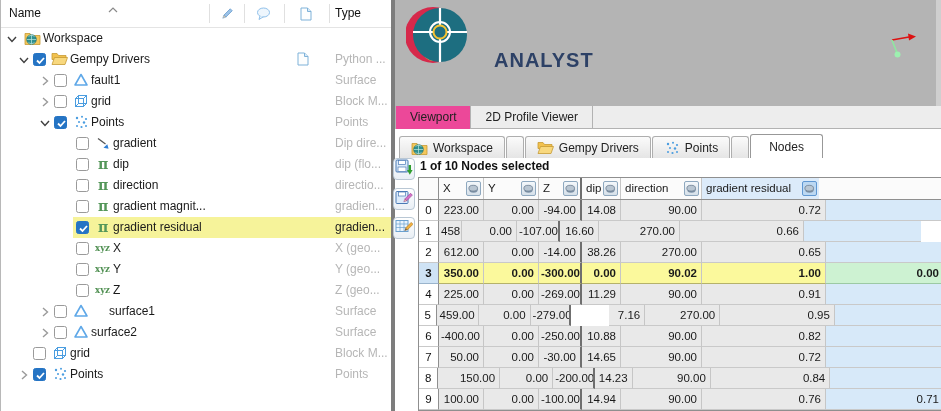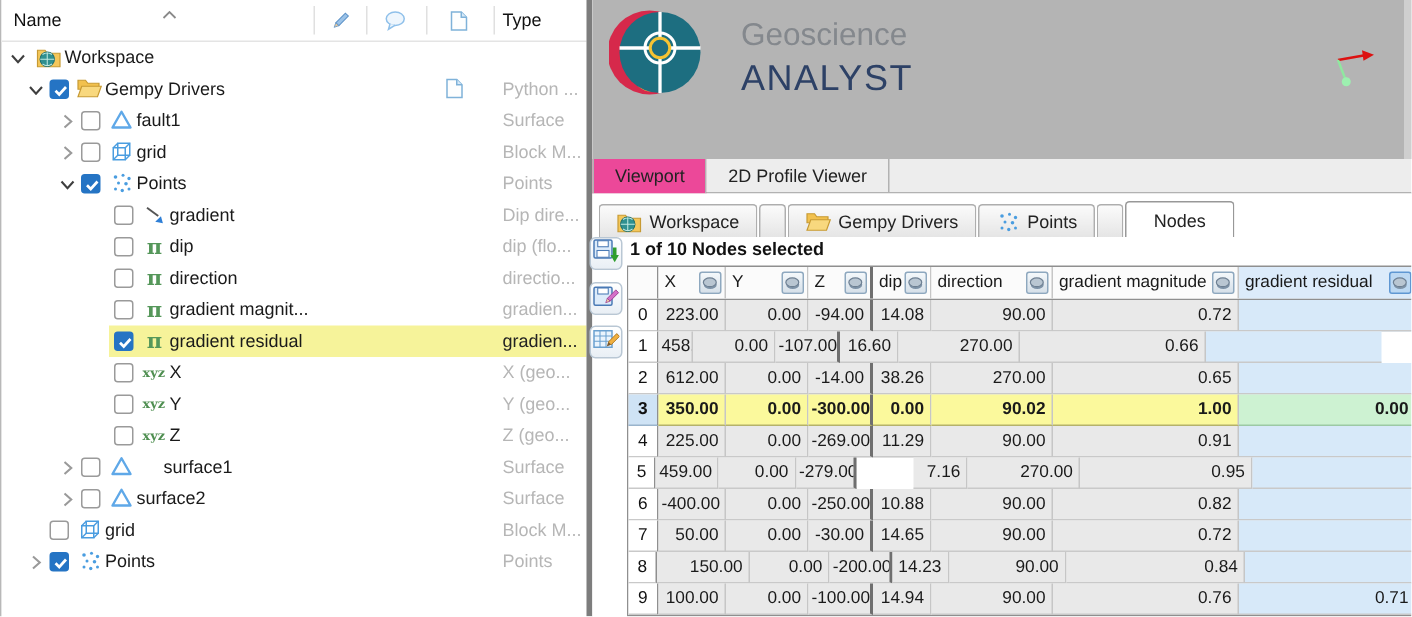--- a/index.html
+++ b/index.html
@@ -32,21 +32,21 @@
 
   
   .splitter{position:absolute;left:390px;top:0;width:4px;height:411px;background:#7d7d7d;}
 
   
   .right-panel{position:absolute;left:394px;top:0;width:547px;height:411px;background:#fff;}
   .viewport{position:absolute;left:0;top:0;width:547px;height:106px;background:var(--viewport-gray,#b4b4b4);}
   .vp-edge{position:absolute;right:0;top:0;width:6px;height:106px;background:#cfcfcf;}
   .logo{position:absolute;left:11px;top:4px;width:300px;height:64px;}
   .logo-title{position:absolute;left:88px;top:8px;font-size:21px;color:#84888d;}
-  .logo-subtitle{position:absolute;left:88px;top:35px;font-size:24px;font-weight:normal;
+  .logo-subtitle{position:absolute;left:88px;top:45px;font-size:20px;font-weight:bold;
                  color:var(--logo-navy,#2d4166);letter-spacing:1px;}
   .axis-glyph{position:absolute;right:22px;top:24px;}
 
   .tabrow1{position:absolute;left:0;top:106px;width:547px;height:23px;background:#ededed;
            border-bottom:1px solid #b2b2b2;box-sizing:border-box;display:flex;}
   .tab1{height:22px;line-height:22px;padding:0 14px;background:#ededed;color:#222;
         border-right:1px solid #b2b2b2;box-sizing:border-box;}
   .tab1.active{background:#ec4899;border-left:1px solid #b2b2b2;height:23px;}
 
   .content{position:absolute;left:0;top:129px;width:547px;height:282px;background:#fff;}
@@ -380,21 +380,20 @@
           <circle cx="27" cy="31" r="28" fill="#d6294b"></circle>
           <circle cx="28" cy="45" r="12" fill="#f6c332"></circle>
           <circle cx="34" cy="31" r="27" fill="#1d6e80"></circle>
           <g stroke="#ffffff" stroke-width="2.2">
             <line x1="34" y1="4" x2="34" y2="58"></line>
             <line x1="7" y1="28" x2="61" y2="28"></line>
           </g>
           <circle cx="34" cy="28" r="10" fill="none" stroke="#ffffff" stroke-width="2"></circle>
           <circle cx="34" cy="28" r="6.5" fill="#1d6e80" stroke="#f6c332" stroke-width="2"></circle>
         </svg>
-        <span class="logo-title">Geoscience</span>
         <span class="logo-subtitle">ANALYST</span>
       </div>
       <span class="axis-glyph">
         <svg width="38" height="38">
           <line x1="10" y1="16" x2="27" y2="13" stroke="#dd1111" stroke-width="1.6"></line>
           <polygon points="26,9.5 34,12.5 27,16.5" fill="#dd1111"></polygon>
           <line x1="10" y1="16" x2="15" y2="29" stroke="#8fe8a0" stroke-width="1.6"></line>
           <circle cx="15.5" cy="30.5" r="3" fill="#9df0b0"></circle>
         </svg>
       </span>
@@ -506,26 +505,20 @@
                   <ellipse cx="5.5" cy="6.8" rx="4.3" ry="2.9" fill="#7e93a8"></ellipse>
                   <ellipse cx="5.2" cy="5.2" rx="4.3" ry="2.9" fill="#b9c6d2" stroke="#6d7f92" stroke-width="0.8"></ellipse>
                 </svg>
               </div></div>
             <div class="tcell" style="width: 81px;"><span>direction</span><div class="filter-btn">
                 <svg width="11" height="11">
                   <ellipse cx="5.5" cy="6.8" rx="4.3" ry="2.9" fill="#7e93a8"></ellipse>
                   <ellipse cx="5.2" cy="5.2" rx="4.3" ry="2.9" fill="#b9c6d2" stroke="#6d7f92" stroke-width="0.8"></ellipse>
                 </svg>
               </div></div>
-            <div class="tcell" style="width: 124px;"><span>gradient magnitude</span><div class="filter-btn">
-                <svg width="11" height="11">
-                  <ellipse cx="5.5" cy="6.8" rx="4.3" ry="2.9" fill="#7e93a8"></ellipse>
-                  <ellipse cx="5.2" cy="5.2" rx="4.3" ry="2.9" fill="#b9c6d2" stroke="#6d7f92" stroke-width="0.8"></ellipse>
-                </svg>
-              </div></div>
             <div class="tcell tint-blue last" style="width: 117px;"><span>gradient residual</span><div class="filter-btn active">
                 <svg width="11" height="11">
                   <ellipse cx="5.5" cy="6.8" rx="4.3" ry="2.9" fill="#7e93a8"></ellipse>
                   <ellipse cx="5.2" cy="5.2" rx="4.3" ry="2.9" fill="#b9c6d2" stroke="#6d7f92" stroke-width="0.8"></ellipse>
                 </svg>
               </div></div>
           </div>
           <div class="trow">
             <div class="tcell rownum" style="width: 20px;">0</div>
             <div class="tcell" style="width: 45px;">223.00</div>

